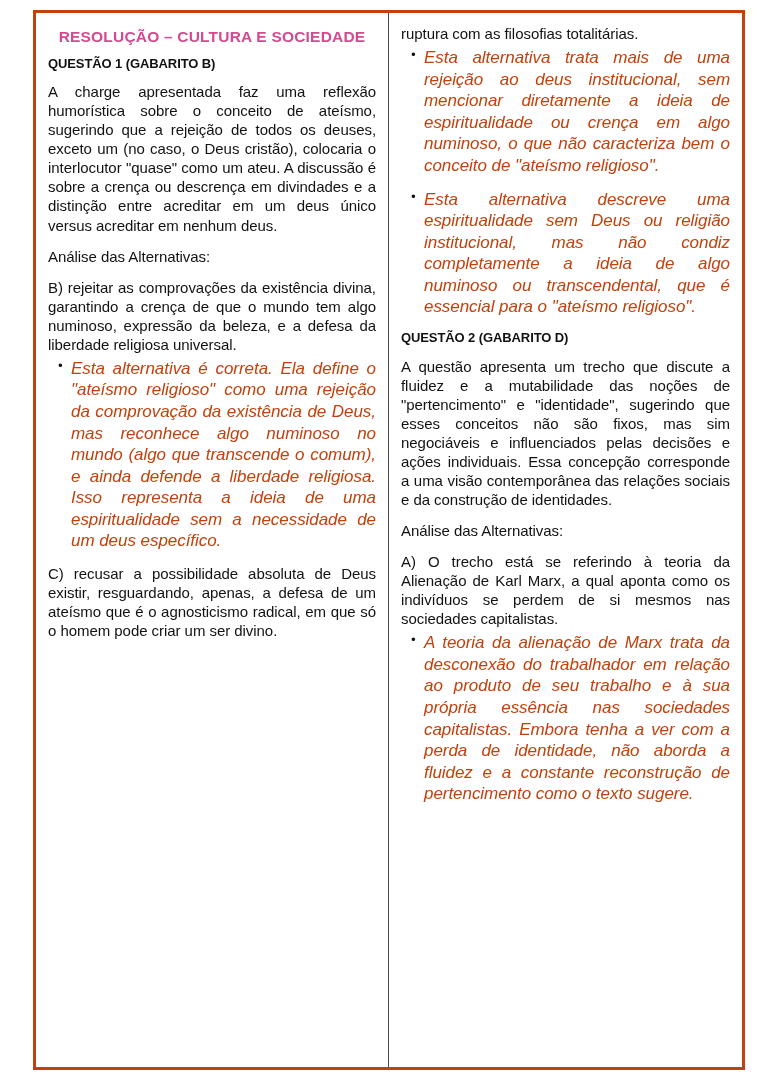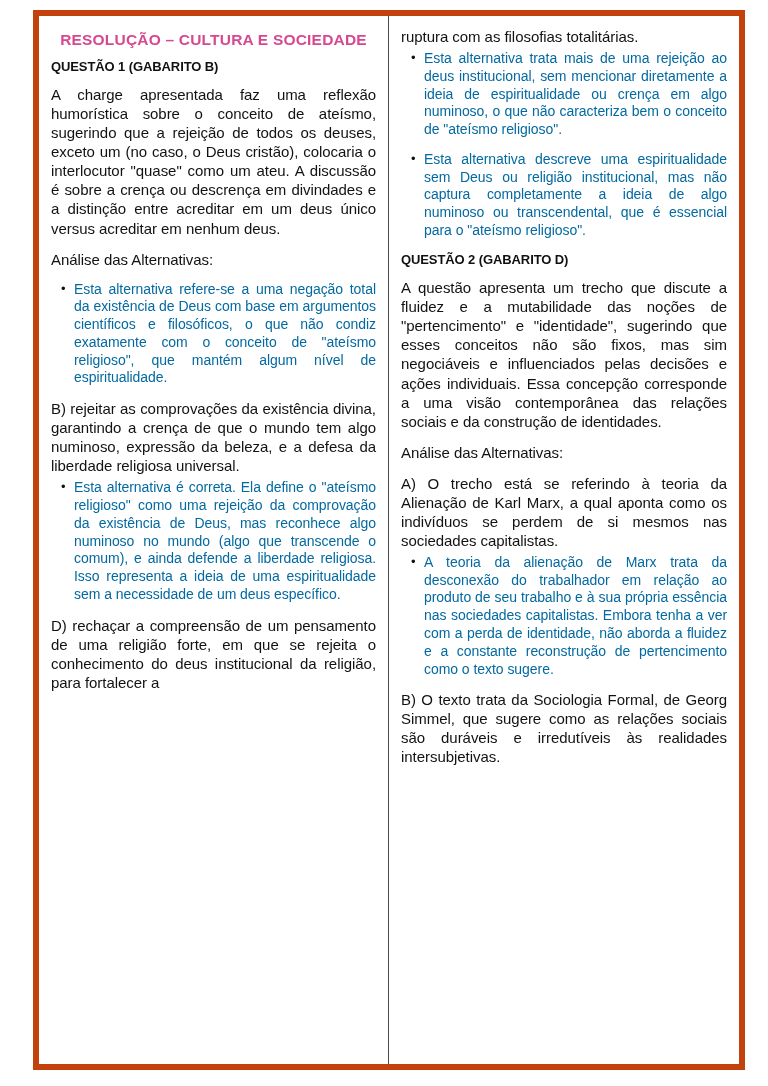--- a/index.html
+++ b/index.html
@@ -14,21 +14,21 @@
     background: #ffffff;
     font-family: "Liberation Sans", sans-serif;
     overflow: hidden;
   }
   .sheet {
     position: absolute;
     left: 33px;
     top: 10px;
     width: 712px;
     height: 1060px;
-    border: 6px solid #c2410c;
+    border: 3px solid #c2410c;
     box-sizing: border-box;
     background: #ffffff;
     display: flex;
     overflow: hidden;
   }
   .col {
     box-sizing: border-box;
     width: 50%;
     padding: 11px 12px 0 12px;
     overflow: hidden;
@@ -67,26 +67,27 @@
   p.para.tight {
     margin-bottom: 4px;
   }
   ul.bullets {
     margin: 0 0 12px 0;
     padding-left: 23px;
     list-style: none;
   }
   ul.bullets li {
     position: relative;
-    font-size: 14px;
+    font-size: 17px;
     line-height: 1.27;
     text-align: justify;
-    color: #0369a1;
+    color: #c2410c;
     margin-bottom: 0;
     letter-spacing: -0.05px;
+    font-style: italic;
   }
   ul.bullets li::before {
     content: "\2022";
     position: absolute;
     left: -13px;
     top: 0;
     font-size: 13px;
     color: #121212;
   }
 </style>
@@ -99,55 +100,51 @@
     <div class="col col-left">
 
       <div class="doc-header">RESOLUÇÃO – CULTURA E SOCIEDADE</div>
 
       <div class="q-title">QUESTÃO 1 (GABARITO B)</div>
 
       <p class="para">A charge apresentada faz uma reflexão humorística sobre o conceito de ateísmo, sugerindo que a rejeição de todos os deuses, exceto um (no caso, o Deus cristão), colocaria o interlocutor "quase" como um ateu. A discussão é sobre a crença ou descrença em divindades e a distinção entre acreditar em um deus único versus acreditar em nenhum deus.</p>
 
       <p class="para">Análise das Alternativas:</p>
 
-      <ul class="bullets">
-        <li>Esta alternativa refere-se a uma negação total da existência de Deus com base em argumentos científicos e filosóficos, o que não condiz exatamente com o conceito de "ateísmo religioso", que mantém algum nível de espiritualidade.</li>
-      </ul>
 
       <p class="para tight">B) rejeitar as comprovações da existência divina, garantindo a crença de que o mundo tem algo numinoso, expressão da beleza, e a defesa da liberdade religiosa universal.</p>
       <ul class="bullets">
         <li>Esta alternativa é correta. Ela define o "ateísmo religioso" como uma rejeição da comprovação da existência de Deus, mas reconhece algo numinoso no mundo (algo que transcende o comum), e ainda defende a liberdade religiosa. Isso representa a ideia de uma espiritualidade sem a necessidade de um deus específico.</li>
       </ul>
 
+      <p class="para tight">C) recusar a possibilidade absoluta de Deus existir, resguardando, apenas, a defesa de um ateísmo que é o agnosticismo radical, em que só o homem pode criar um ser divino.</p>
 
-      <p class="para">D) rechaçar a compreensão de um pensamento de uma religião forte, em que se rejeita o conhecimento do deus institucional da religião, para fortalecer a</p>
 
     </div>
 
     <div class="col col-right">
 
       <p class="para tight">ruptura com as filosofias totalitárias.</p>
       <ul class="bullets">
         <li>Esta alternativa trata mais de uma rejeição ao deus institucional, sem mencionar diretamente a ideia de espiritualidade ou crença em algo numinoso, o que não caracteriza bem o conceito de "ateísmo religioso".</li>
       </ul>
 
       <ul class="bullets">
-        <li>Esta alternativa descreve uma espiritualidade sem Deus ou religião institucional, mas não captura completamente a ideia de algo numinoso ou transcendental, que é essencial para o "ateísmo religioso".</li>
+        <li>Esta alternativa descreve uma espiritualidade sem Deus ou religião institucional, mas não condiz completamente a ideia de algo numinoso ou transcendental, que é essencial para o "ateísmo religioso".</li>
       </ul>
 
       <div class="q-title q-title-2">QUESTÃO 2 (GABARITO D)</div>
 
       <p class="para">A questão apresenta um trecho que discute a fluidez e a mutabilidade das noções de "pertencimento" e "identidade", sugerindo que esses conceitos não são fixos, mas sim negociáveis e influenciados pelas decisões e ações individuais. Essa concepção corresponde a uma visão contemporânea das relações sociais e da construção de identidades.</p>
 
       <p class="para">Análise das Alternativas:</p>
 
       <p class="para tight">A) O trecho está se referindo à teoria da Alienação de Karl Marx, a qual aponta como os indivíduos se perdem de si mesmos nas sociedades capitalistas.</p>
       <ul class="bullets">
         <li>A teoria da alienação de Marx trata da desconexão do trabalhador em relação ao produto de seu trabalho e à sua própria essência nas sociedades capitalistas. Embora tenha a ver com a perda de identidade, não aborda a fluidez e a constante reconstrução de pertencimento como o texto sugere.</li>
       </ul>
 
-      <p class="para tight">B) O texto trata da Sociologia Formal, de Georg Simmel, que sugere como as relações sociais são duráveis e irredutíveis às realidades intersubjetivas.</p>
 
 
     </div>
 
   </div>
 </div>
 
 </body></html>

